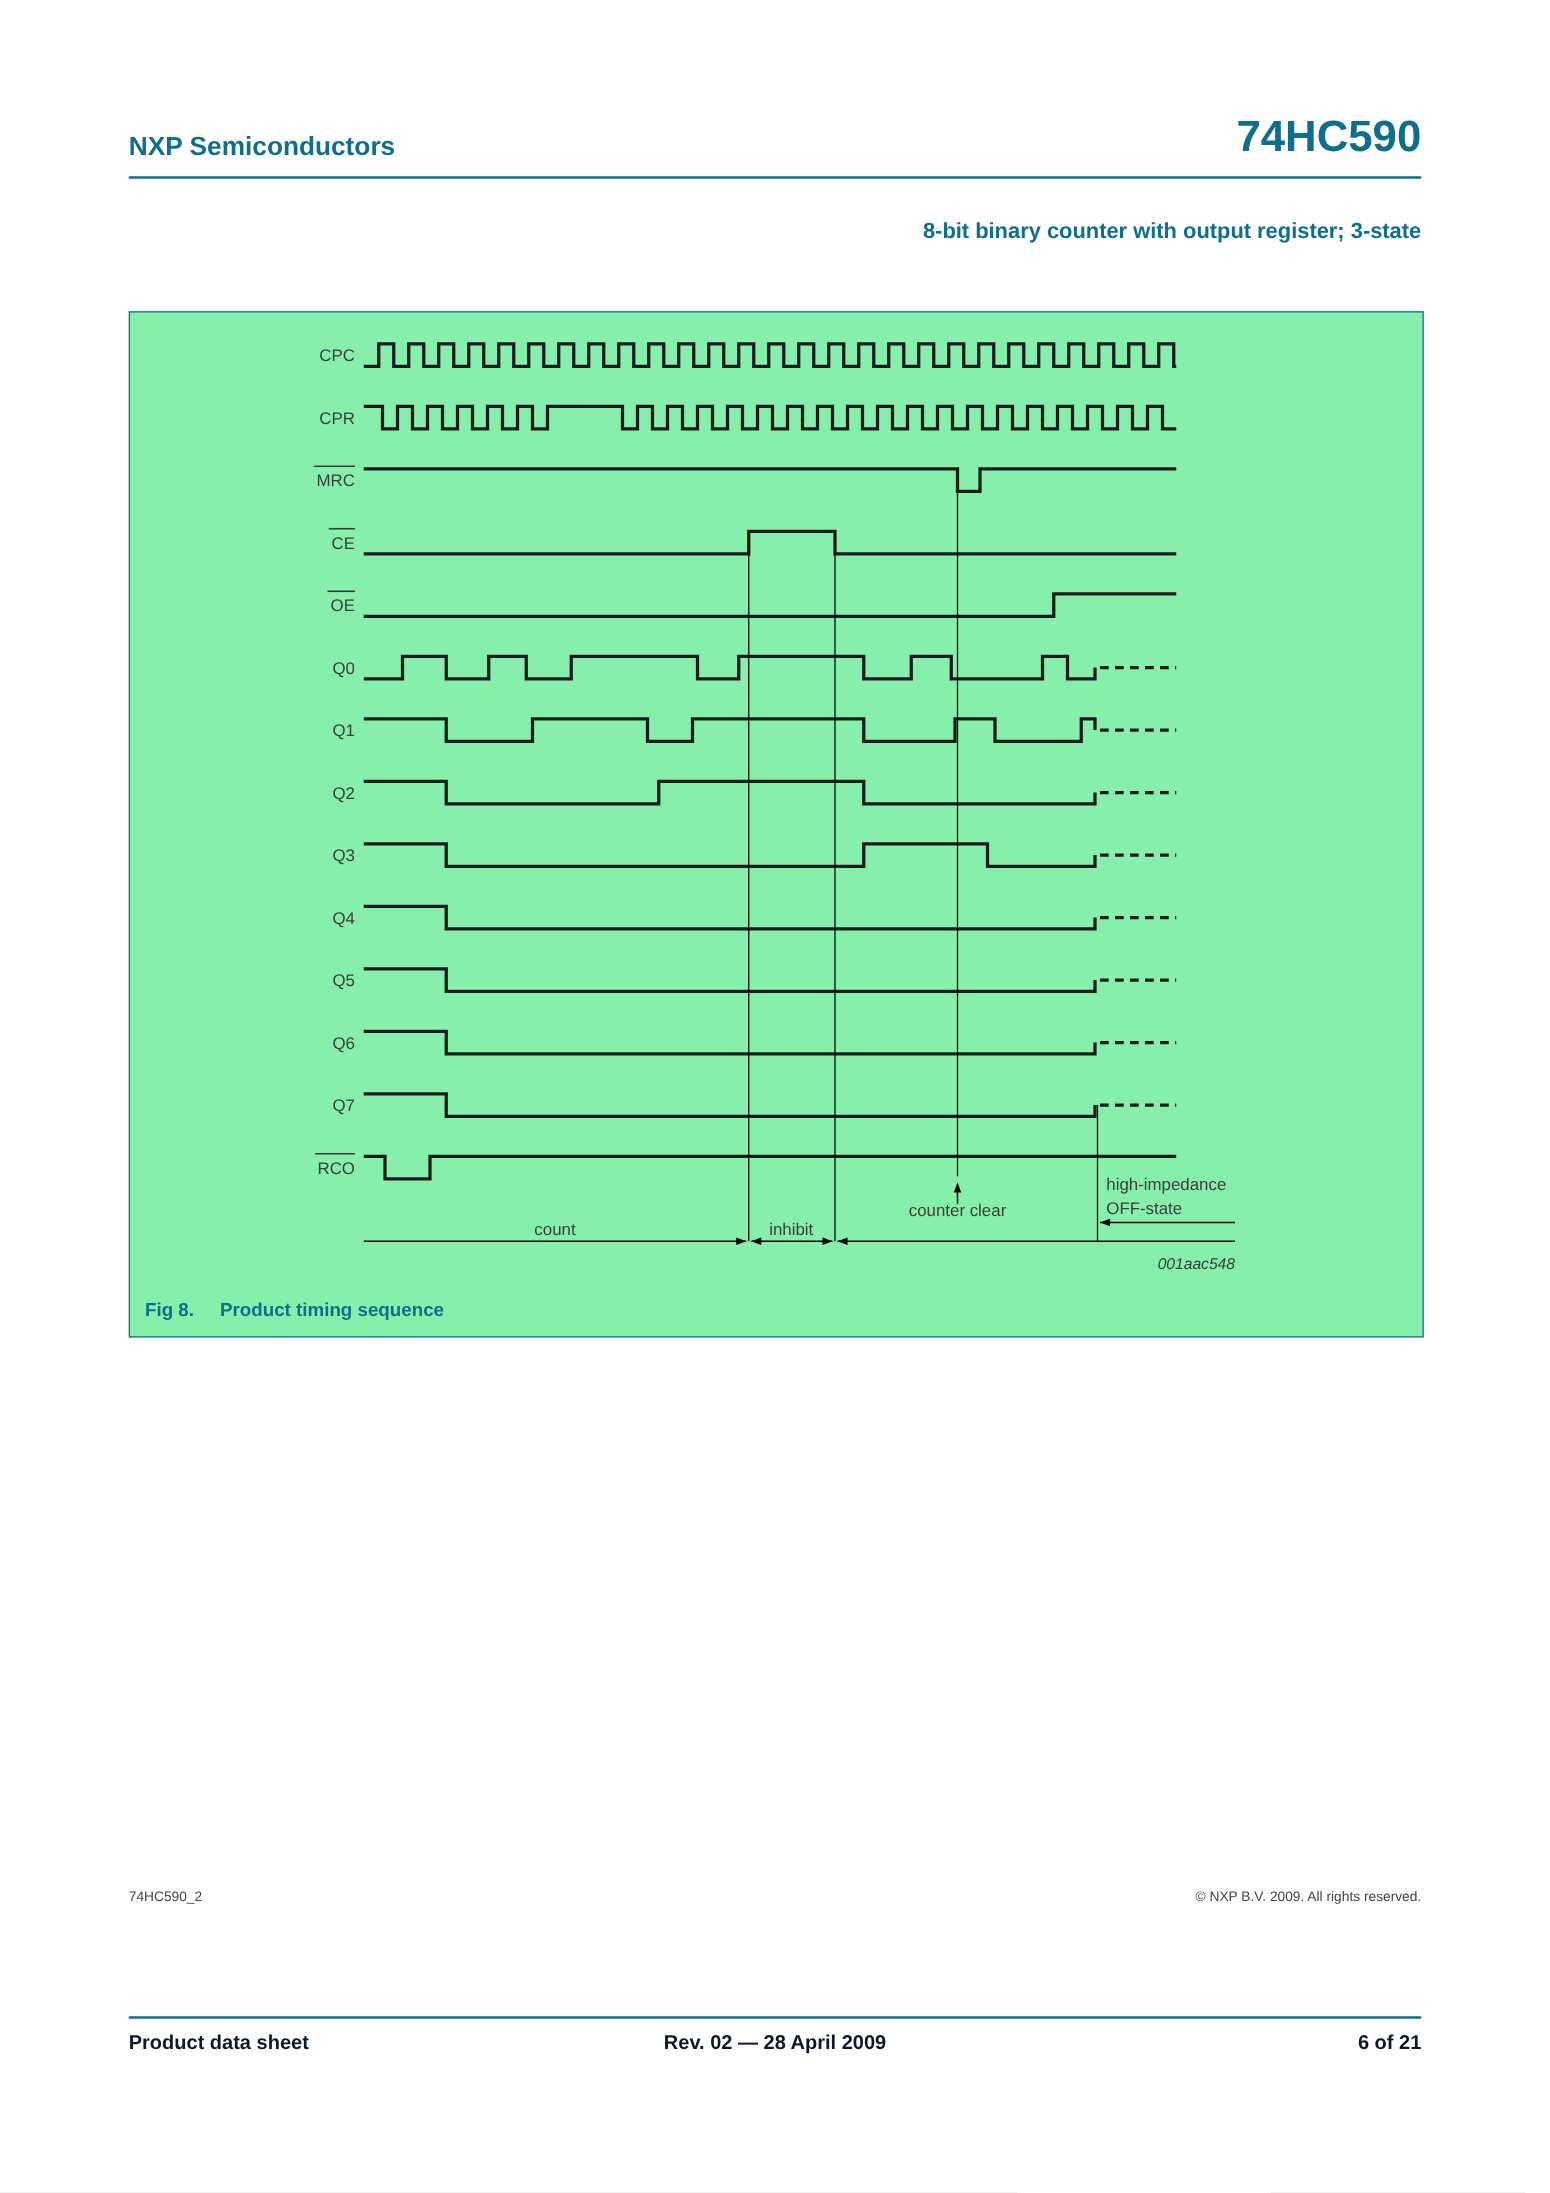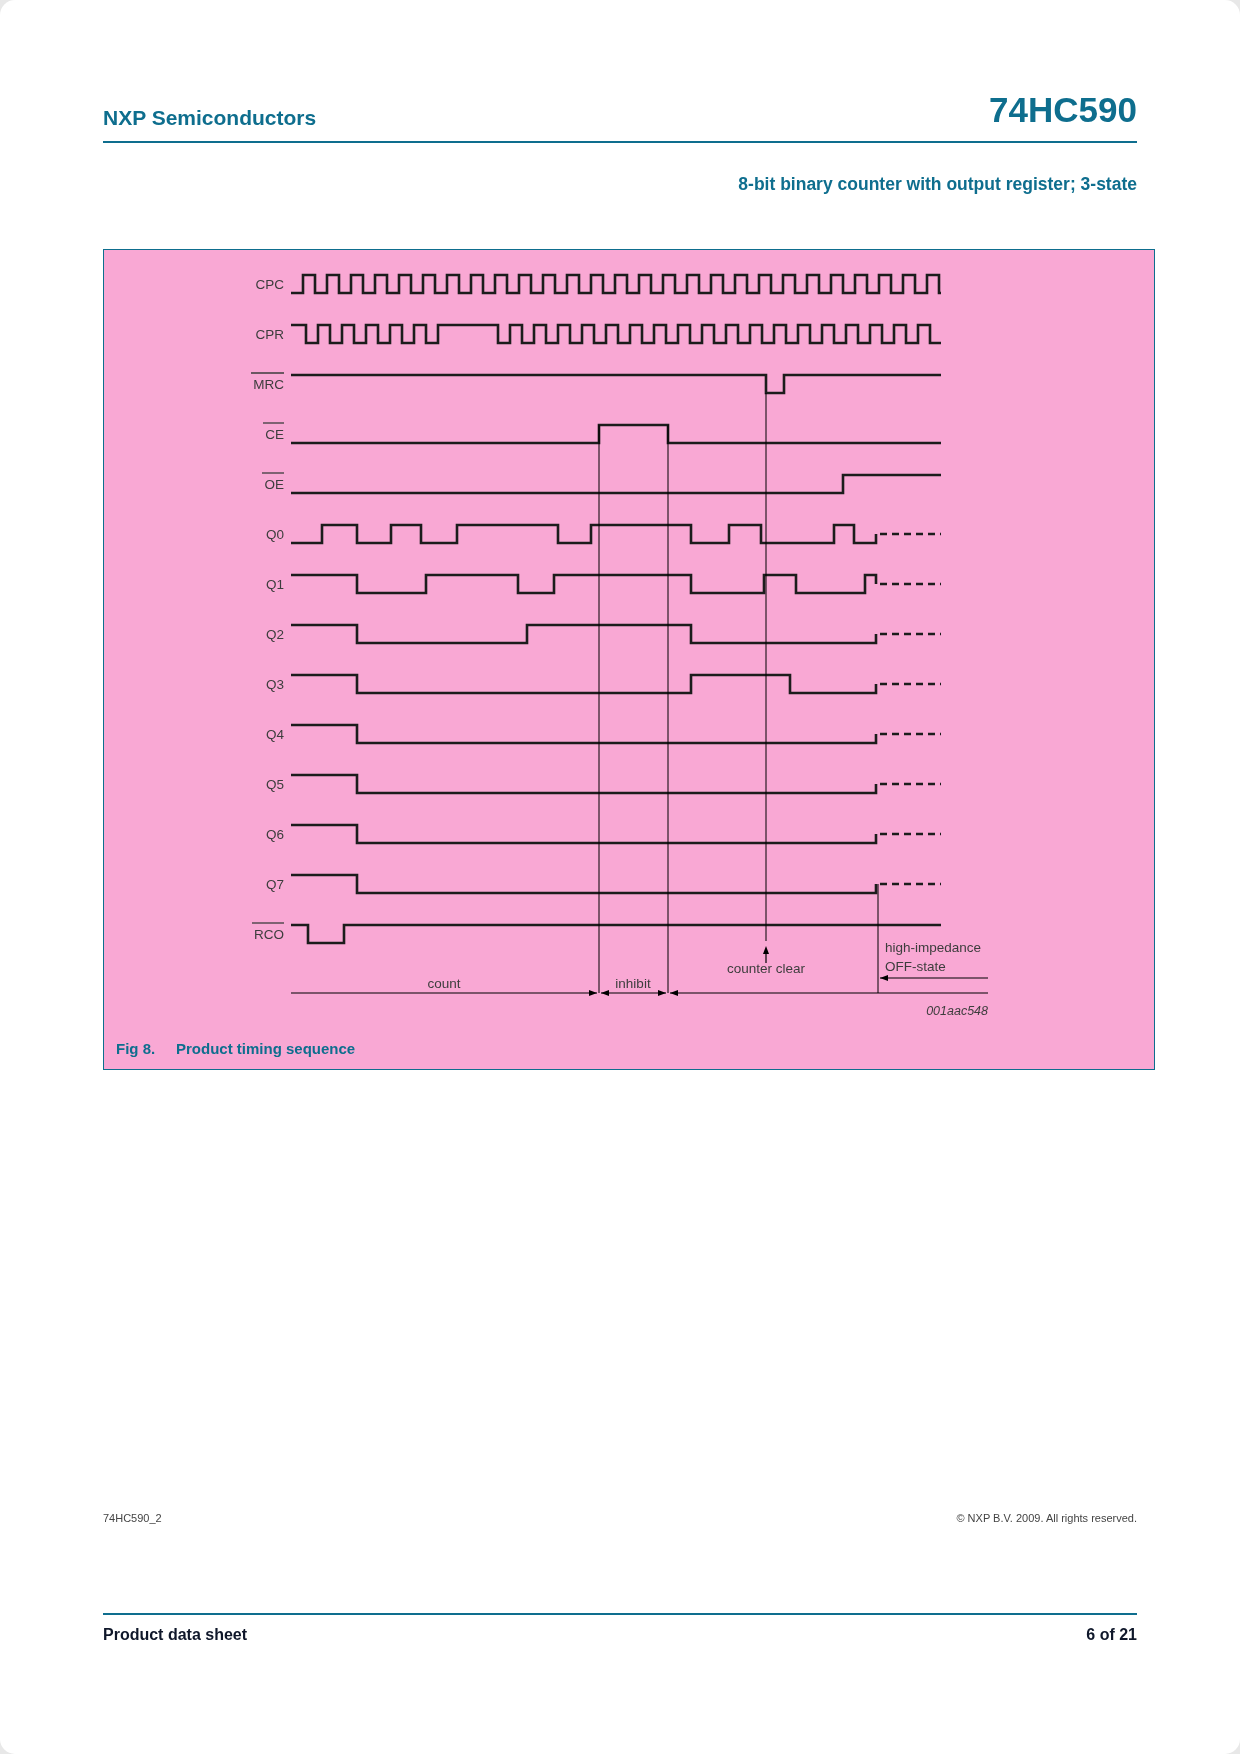--- a/index.html
+++ b/index.html
@@ -1,28 +1,28 @@
 <!DOCTYPE html>
 <html><head>
 <meta charset="utf-8">
 <style>
   html,body{margin:0;padding:0;background:#e8e8e8;}
   .page{
     position:relative;width:1240px;height:1754px;background:#ffffff;margin:0 auto;
-    font-family:"Liberation Sans", sans-serif;overflow:hidden;border-radius:15px;
+    font-family:"Liberation Sans", sans-serif;overflow:hidden;
   }
   
   .brand{position:absolute;left:103px;top:106px;font-size:21px;font-weight:bold;color:#0e6e8e;}
   .part{position:absolute;right:103px;top:90px;font-size:35px;font-weight:bold;color:#0e6e8e;}
   .hrule{position:absolute;left:103px;right:103px;top:141px;height:2px;background:#0e6e8e;}
   .subtitle{position:absolute;right:103px;top:150px;font-size:17.5px;font-weight:bold;color:#0e6e8e;margin-top:24px;}
   
   .figbox{
     position:absolute;left:103px;top:249px;width:1034px;height:819px;
-    border:1.6px solid #0e6e8e;box-sizing:content-box;background:#f9a8d4;padding-left:16px;
+    border:1.6px solid #0e6e8e;box-sizing:content-box;background:#86efac;
   }
   .figbox svg{position:absolute;left:0;top:0;}
   .caption{position:absolute;left:0;bottom:12px;width:100%;font-size:15px;font-weight:bold;color:#0e6e8e;}
   .caption .cap-label{position:absolute;left:12px;bottom:0;}
   .caption .cap-text{position:absolute;left:72px;bottom:0;}
   
   .f-small{position:absolute;top:1512px;font-size:11px;color:#444;text-align:right;}
   .f-small.left{left:103px;}
   .f-small.right{right:103px;}
   .frule{position:absolute;left:103px;right:103px;top:1613px;height:2px;background:#0e6e8e;}
@@ -108,15 +108,16 @@
     <div class="caption">
       <span class="cap-label">Fig 8.</span>
       <span class="cap-text">Product timing sequence</span>
     </div>
   </div>
 
   <div class="f-small left">74HC590_2</div>
   <div class="f-small right">© NXP B.V. 2009. All rights reserved.</div>
   <div class="frule"></div>
   <div class="f-bold left">Product data sheet</div>
+  <div class="f-bold center">Rev. 02 — 28 April 2009</div>
   <div class="f-bold right">6 of 21</div>
 
 </div>
 
 </body></html>

